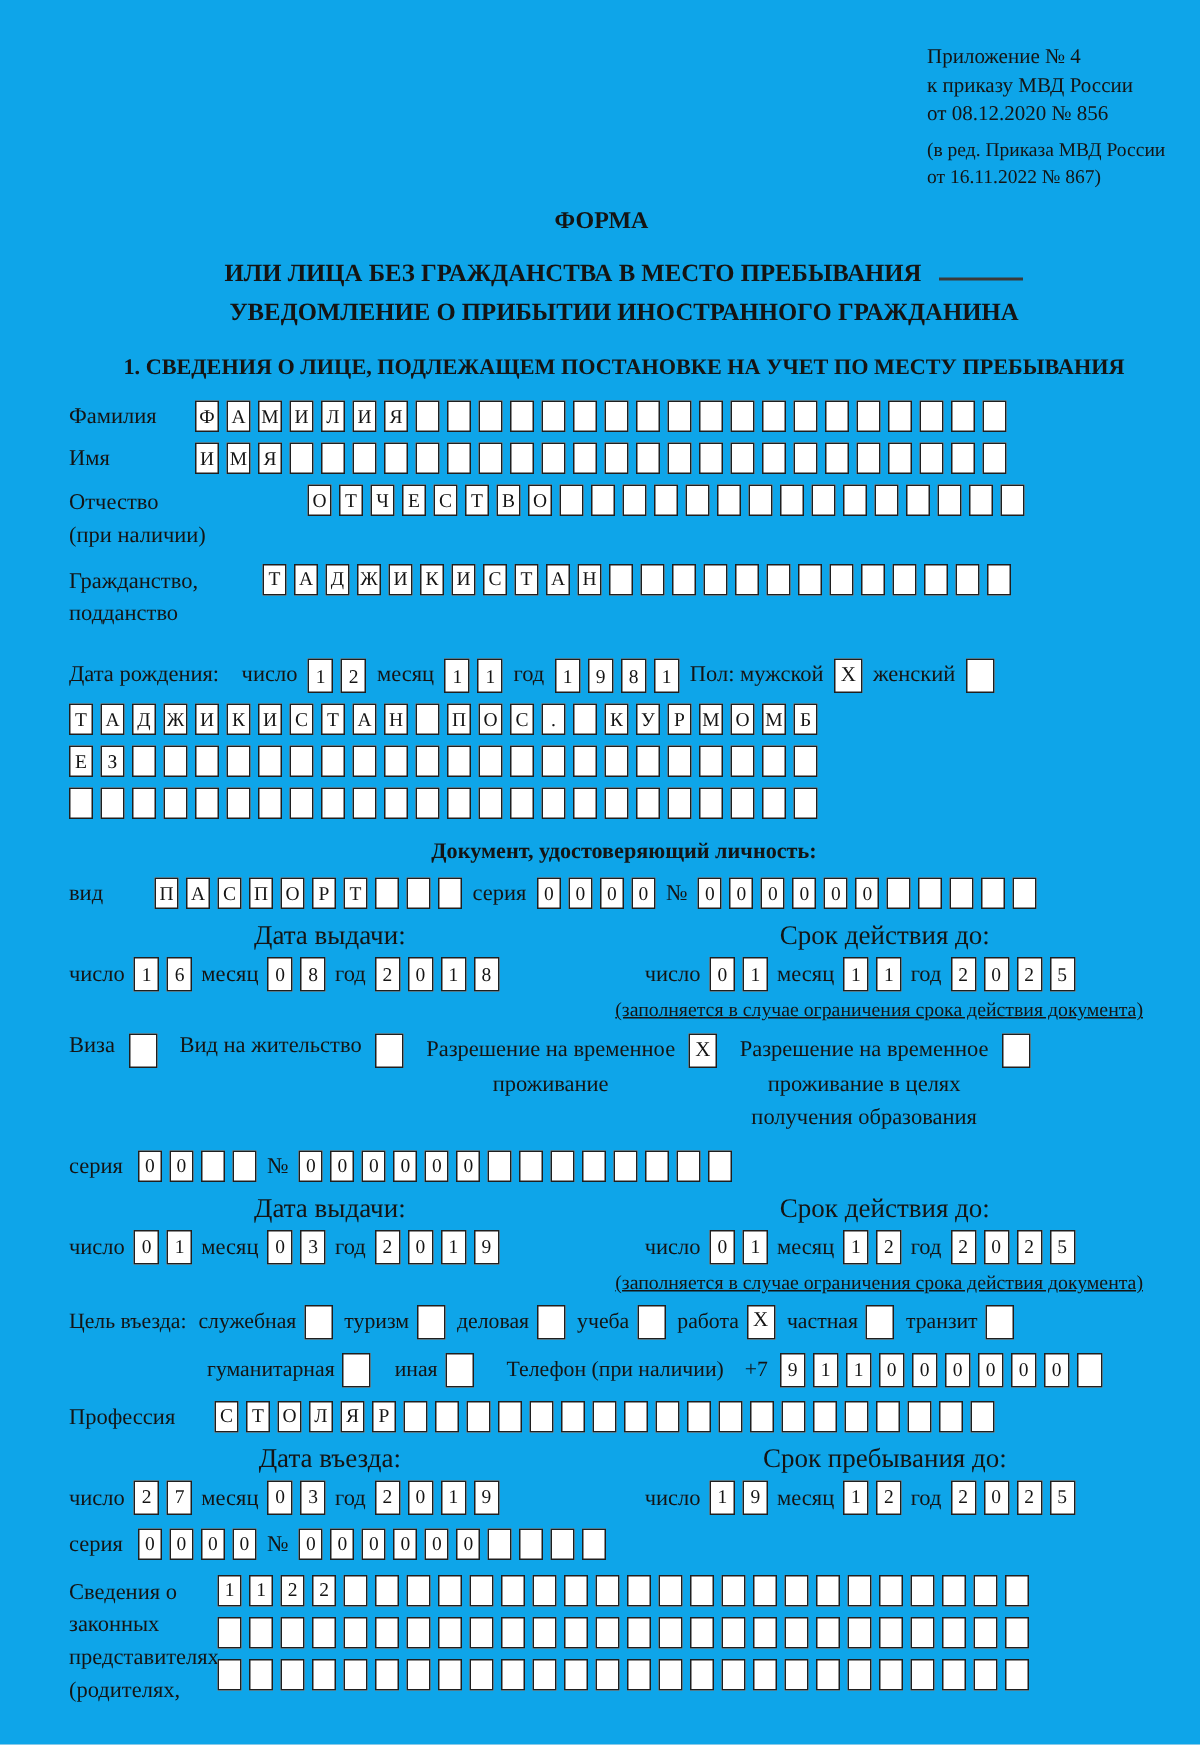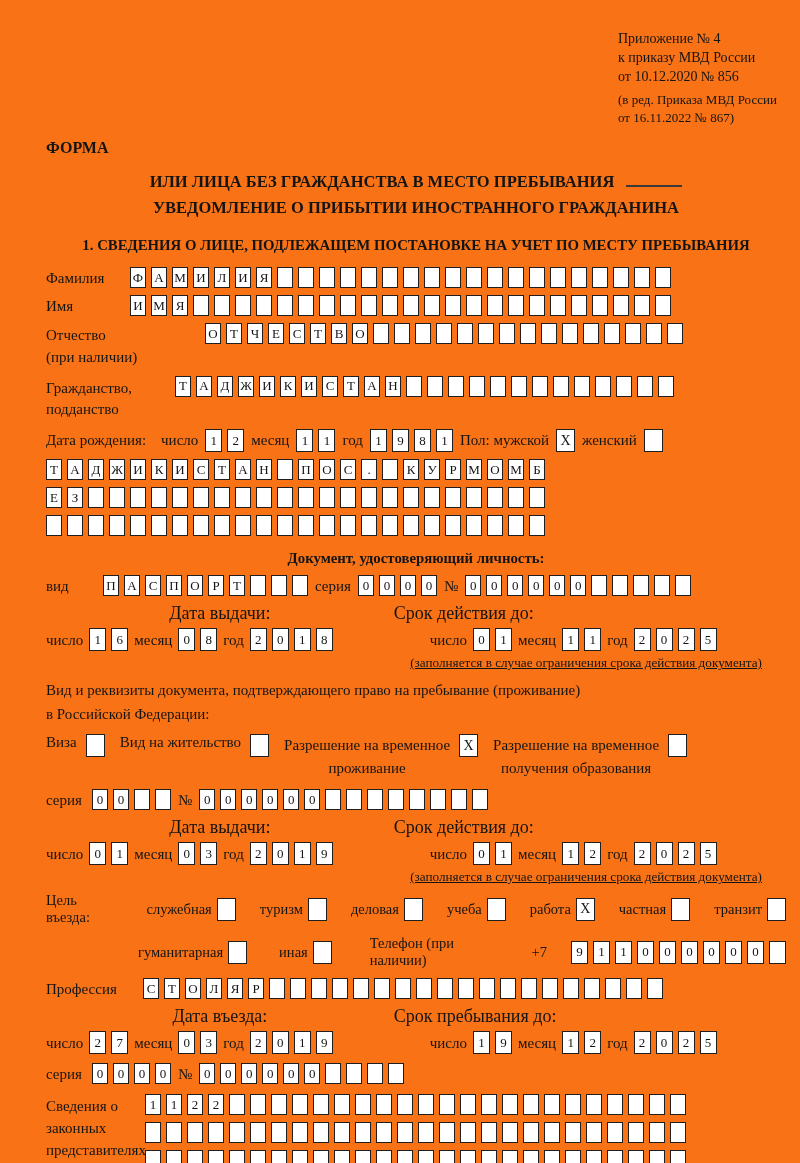--- a/index.html
+++ b/index.html
@@ -1,25 +1,25 @@
 <!DOCTYPE html>
 <html><head>
 <meta charset="utf-8">
 <style>
   * { box-sizing: border-box; }
   html,body { margin:0; padding:0; background:#e8e8e8; }
   .page {
-    width:800px; height:1163px; margin:0 auto; background:#f97316;
+    width:800px; height:1163px; margin:0 auto; background:#0ea5e9;
     padding:30px 14px 10px 46px;
     font-family:"Liberation Serif", serif; color:#141414;
     overflow:hidden; position:relative;
   }
   .hdr { margin-left:572px; font-size:14px; line-height:1.34; }
   .hdr .rev { font-size:13px; margin-top:5px; line-height:1.34; }
-  .forma { text-align:left; padding-right:30px; font-weight:bold; font-size:16px; margin-top:13px; }
+  .forma { text-align:center; padding-right:30px; font-weight:bold; font-size:16px; margin-top:13px; }
   .title { text-align:center; font-weight:bold; font-size:16.5px; line-height:1.55; margin-top:12px; }
   .title-underline { display:inline-block; width:56px; border-bottom:2.5px solid #3a3a3a; margin-left:12px; }
   .sec1 { text-align:center; font-weight:bold; font-size:14.8px; margin-top:17px; margin-bottom:13px; }
 
   .row { display:flex; align-items:flex-start; margin-bottom:7px; }
   .lbl { font-size:15px; padding-top:2px; flex:none; line-height:1.25; }
   .boxes { display:inline-flex; gap:5px; flex:none; }
   .cell {
     width:16px; height:21px; border:1.7px solid #1f1f1f; background:#fff;
     display:inline-flex; align-items:center; justify-content:center;
@@ -32,53 +32,53 @@
   .w-patr   { width:159px; }
   .w-cit    { width:129px; }
   .w-bp     { width:159px; }
   .w-kind   { width:57px; }
   .w-prof   { width:97px; }
   .w-reps   { width:99px; }
 
   .stack div { line-height:1.45; }
   .bp-rows .boxes { margin-bottom:7px; display:flex; }
 
-  .dob { align-items:center; gap:7px; margin-top:8px; }
+  .dob { align-items:center; gap:7px; margin-top:18px; }
   .dob .lbl { padding-top:0; }
   .gap-r { margin-right:8px; }
 
   .doc-heading { text-align:center; font-weight:bold; font-size:14.8px; margin:4px 0 8px; }
   .px { margin:0 7px; }
 
   .dates-labels { display:flex; font-size:18px; margin:3px 0 4px; }
   .dates-labels .half-l { width:47%; text-align:center; }
-  .dates-labels .half-r { width:53%; text-align:left; }
+  .dates-labels .half-r { width:53%; text-align:center; }
   .dates-vals { display:flex; }
   .dates-vals .half-l { width:47%; display:flex; align-items:center; gap:6px; font-size:15px; }
   .dates-vals .half-r { width:53%; display:flex; align-items:center; gap:6px; font-size:15px; padding-left:36px; }
   .footnote { text-align:right; padding-right:24px; font-size:13.2px; margin:4px 0 7px;text-decoration:underline; }
 
   .para { font-size:15px; line-height:1.6; }
   .permit-row { display:flex; gap:15px; align-items:flex-start; font-size:15px; margin:8px 0 10px; }
   .pi { display:flex; gap:9px; align-items:flex-start; }
   .pi .ctr { text-align:center; line-height:1.5; }
 
-  .purpose-row { display:flex; align-items:center; gap:24px; font-size:14.5px; margin-bottom:9px; flex-wrap:nowrap; }
+  .purpose-row { display:flex; align-items:center; gap:8px; font-size:14.5px; margin-bottom:9px; flex-wrap:nowrap; }
   .purpose-row .pi2 { display:flex; align-items:center; gap:5px; flex:none; }
   .indent { margin-left:92px; }
 </style>
 </head>
 <body>
 
 <div class="page">
 
   <div class="hdr">
     <div>Приложение № 4</div>
     <div>к приказу МВД России</div>
-    <div>от 10.12.2020 № 856</div>
+    <div>от 08.12.2020 № 856</div>
     <div class="rev">
       <div>(в ред. Приказа МВД России</div>
       <div>от 16.11.2022 № 867)</div>
     </div>
   </div>
 
   <div class="forma">ФОРМА</div>
 
   <div class="title">
     <div><span>ИЛИ ЛИЦА БЕЗ ГРАЖДАНСТВА В МЕСТО ПРЕБЫВАНИЯ</span><span class="title-underline"></span></div>
@@ -406,24 +406,20 @@
       <span class="boxes dt">
           <span class="cell">2</span>
           <span class="cell">0</span>
           <span class="cell">2</span>
           <span class="cell">5</span>
         </span>
     </div>
   </div>
   <div class="footnote">(заполняется в случае ограничения срока действия документа)</div>
 
-  <div class="para">
-    <div>Вид и реквизиты документа, подтверждающего право на пребывание (проживание)</div>
-    <div>в Российской Федерации:</div>
-  </div>
 
   <div class="permit-row">
     <div class="pi">
       <span>Виза</span>
       <span class="boxes cb">
           <span class="cell"></span>
         </span>
     </div>
     <div class="pi">
       <span>Вид на жительство</span>
@@ -436,20 +432,21 @@
         <div>Разрешение на временное</div>
         <div>проживание</div>
       </div>
       <span class="boxes cb">
           <span class="cell">X</span>
         </span>
     </div>
     <div class="pi">
       <div class="ctr">
         <div>Разрешение на временное</div>
+        <div>проживание в целях</div>
         <div>получения образования</div>
       </div>
       <span class="boxes cb">
           <span class="cell"></span>
         </span>
     </div>
   </div>
 
   <div class="row">
     <span class="lbl">серия</span>

